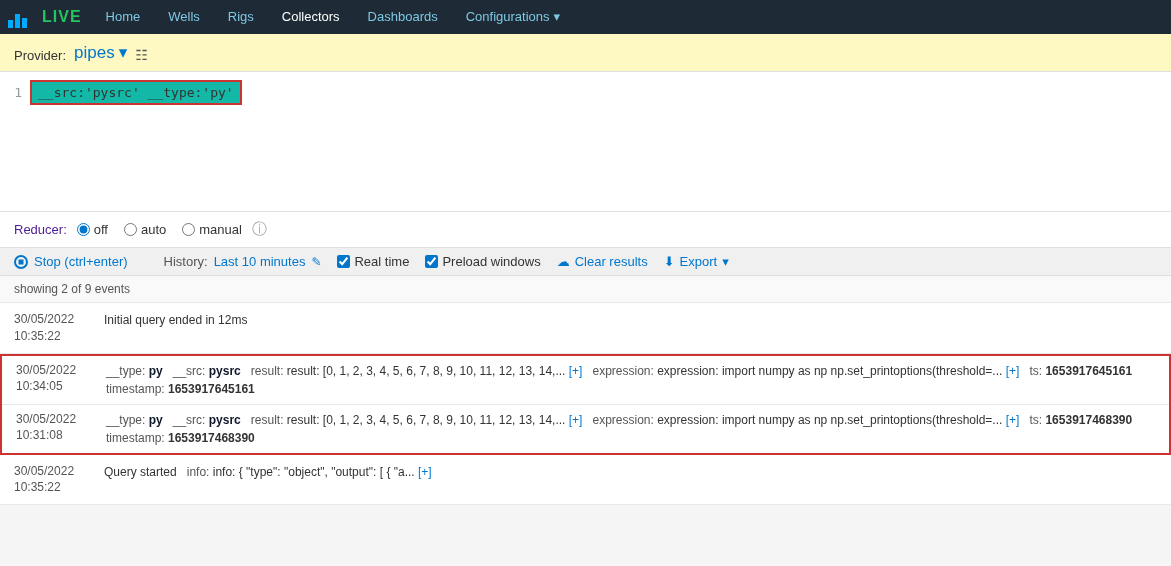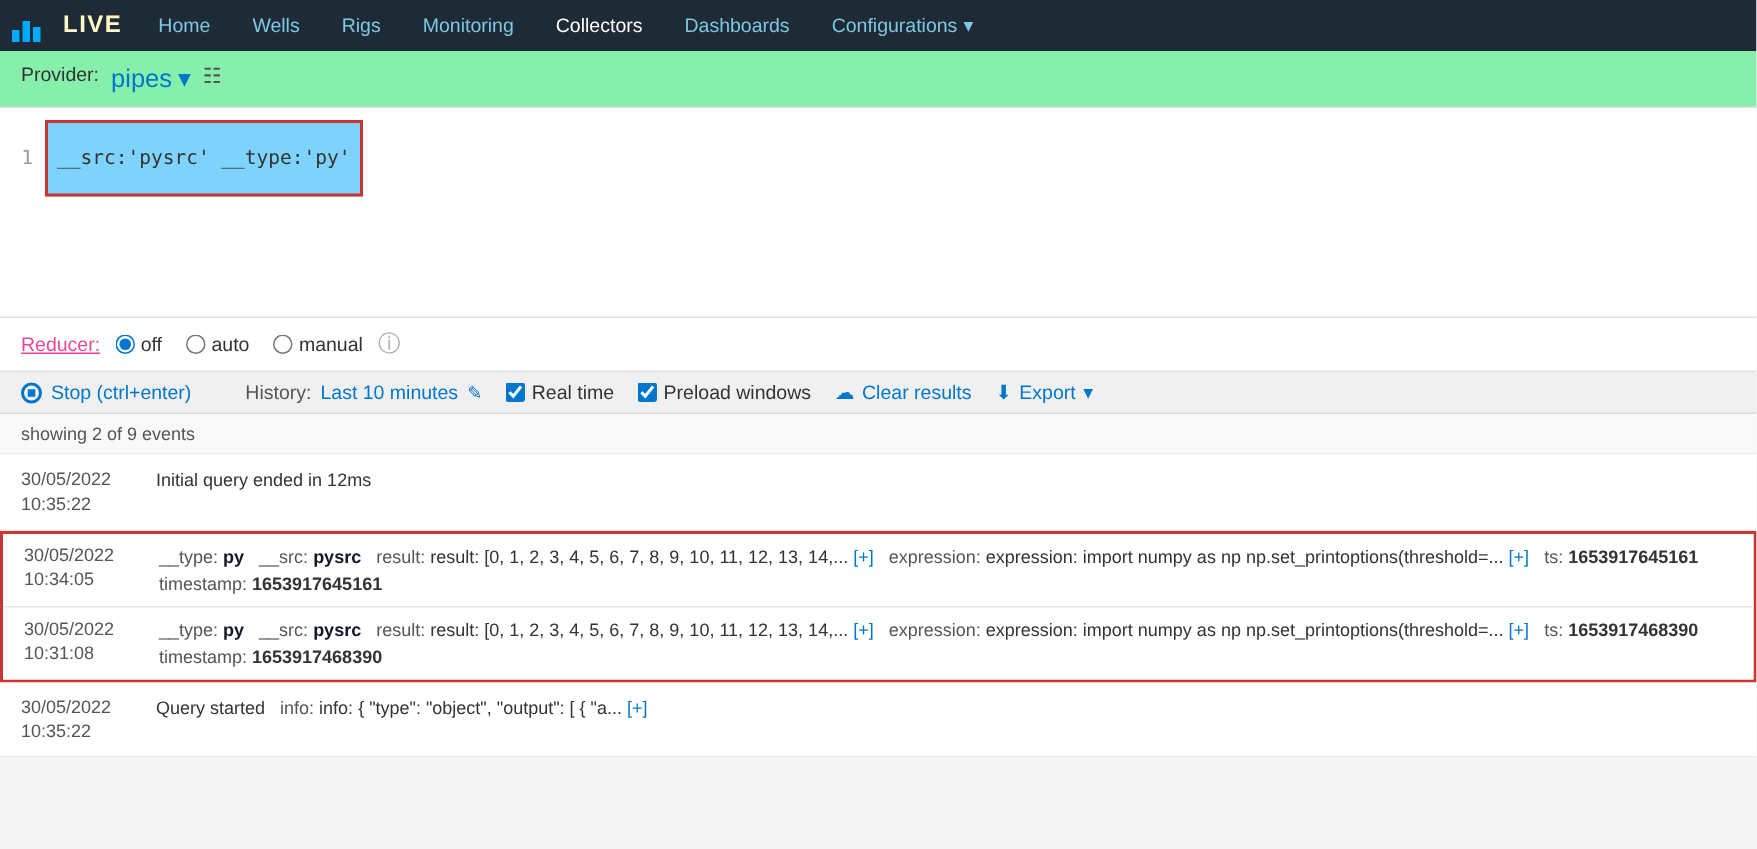--- a/index.html
+++ b/index.html
@@ -28,21 +28,21 @@
       gap: 2px;
     }
     .brand-logo .bar {
       background: #00aaff;
       width: 5px;
     }
     .brand-logo .bar1 { height: 8px; }
     .brand-logo .bar2 { height: 14px; }
     .brand-logo .bar3 { height: 10px; }
     .brand-text {
-      color: #fef9c3;
+      color: #22c55e;
       font-size: 16px;
       font-weight: bold;
       letter-spacing: 1px;
     }
     .nav-link {
       color: #7ec8e3;
       text-decoration: none;
       padding: 0 14px;
       font-size: 13px;
       line-height: 34px;
@@ -50,24 +50,24 @@
     }
     .nav-link.active { color: #fff; }
     .nav-dropdown {
       display: flex;
       align-items: flex-start;
       gap: 4px;
     }
 
     
     .provider-bar {
-      background: #86efac;
+      background: #fef9c3;
       padding: 8px 14px;
       display: flex;
-      align-items: flex-start;
+      align-items: flex-end;
       gap: 8px;
       border-bottom: 1px solid #e0e0e0;
     }
     .provider-label { font-size: 13px; color: #333; }
     .provider-dropdown {
       display: flex;
       align-items: center;
       gap: 4px;
       cursor: pointer;
       color: #0077cc;
@@ -95,36 +95,36 @@
       text-align: right;
       padding-right: 8px;
       color: #999;
       font-size: 13px;
       user-select: none;
       font-family: monospace;
     }
     .code-content {
       font-family: monospace;
       font-size: 13px;
-      background: #7dd3fc;
+      background: #14b8a6;
       border: 2px solid #cc3333;
-      padding: 16px 6px;
+      padding: 3px 6px;
       color: #333;
     }
 
     
     .reducer-bar {
       background: #fff;
       padding: 8px 14px;
       display: flex;
       align-items: center;
       gap: 10px;
       border-bottom: 1px solid #e0e0e0;
     }
-    .reducer-label { font-size: 13px; color: #ec4899; text-decoration: underline; }
+    .reducer-label { font-size: 13px; color: #4c1d95; }
     .radio-group { display: flex; align-items: center; gap: 16px; }
     .radio-item { display: flex; align-items: center; gap: 4px; font-size: 13px; cursor: pointer; }
     .radio-item input[type=radio] { accent-color: #0077cc; }
     .help-icon {
       color: #aaa;
       cursor: pointer;
       font-size: 15px;
     }
 
     
@@ -270,21 +270,20 @@
     <div class="brand-logo">
       <div class="bar bar1"></div>
       <div class="bar bar2"></div>
       <div class="bar bar3"></div>
     </div>
     <span class="brand-text">LIVE</span>
   </div>
   <a class="nav-link">Home</a>
   <a class="nav-link">Wells</a>
   <a class="nav-link">Rigs</a>
-  <a class="nav-link">Monitoring</a>
   <a class="nav-link active">Collectors</a>
   <a class="nav-link">Dashboards</a>
   <a class="nav-link nav-dropdown">
     <span>Configurations</span>
     <span>▾</span>
   </a>
 </nav>
 
 <div class="provider-bar">
   <span class="provider-label">Provider:</span>

